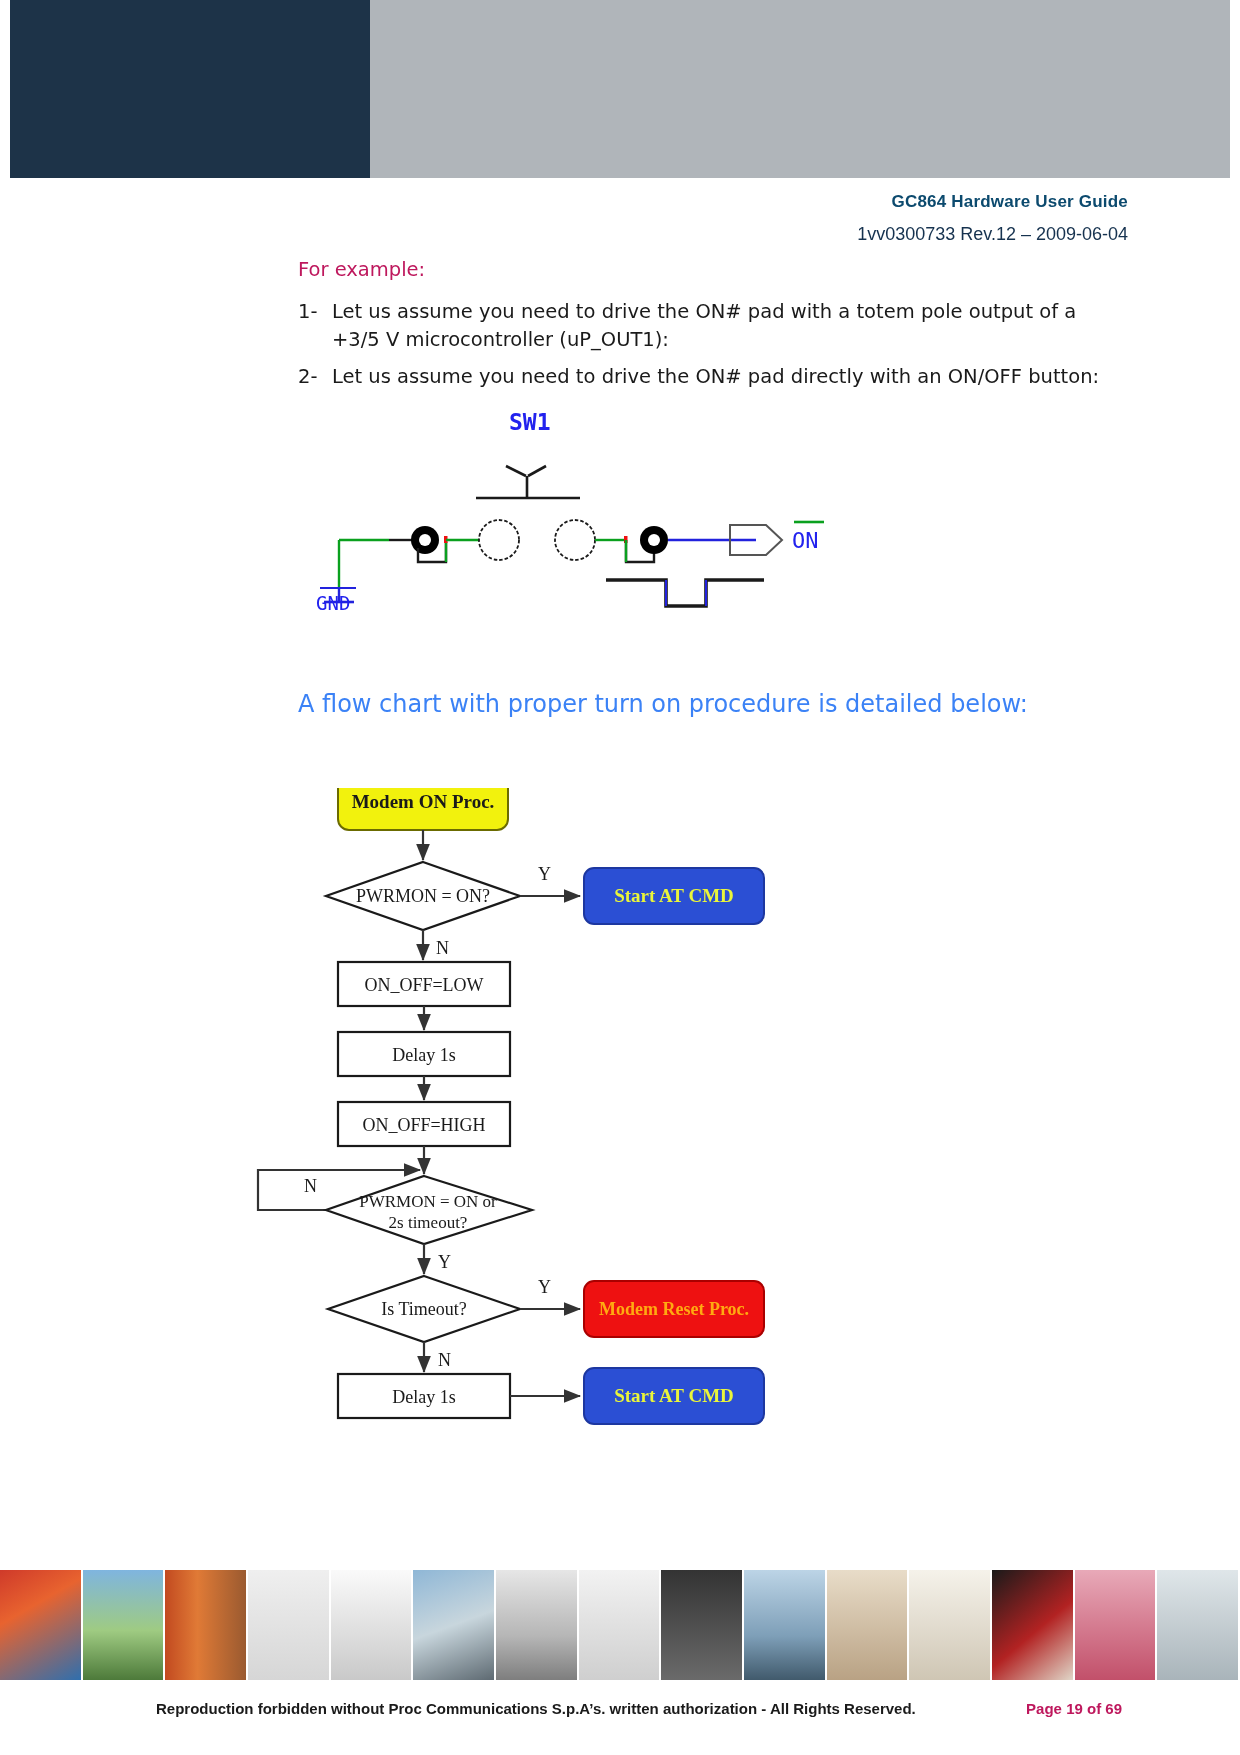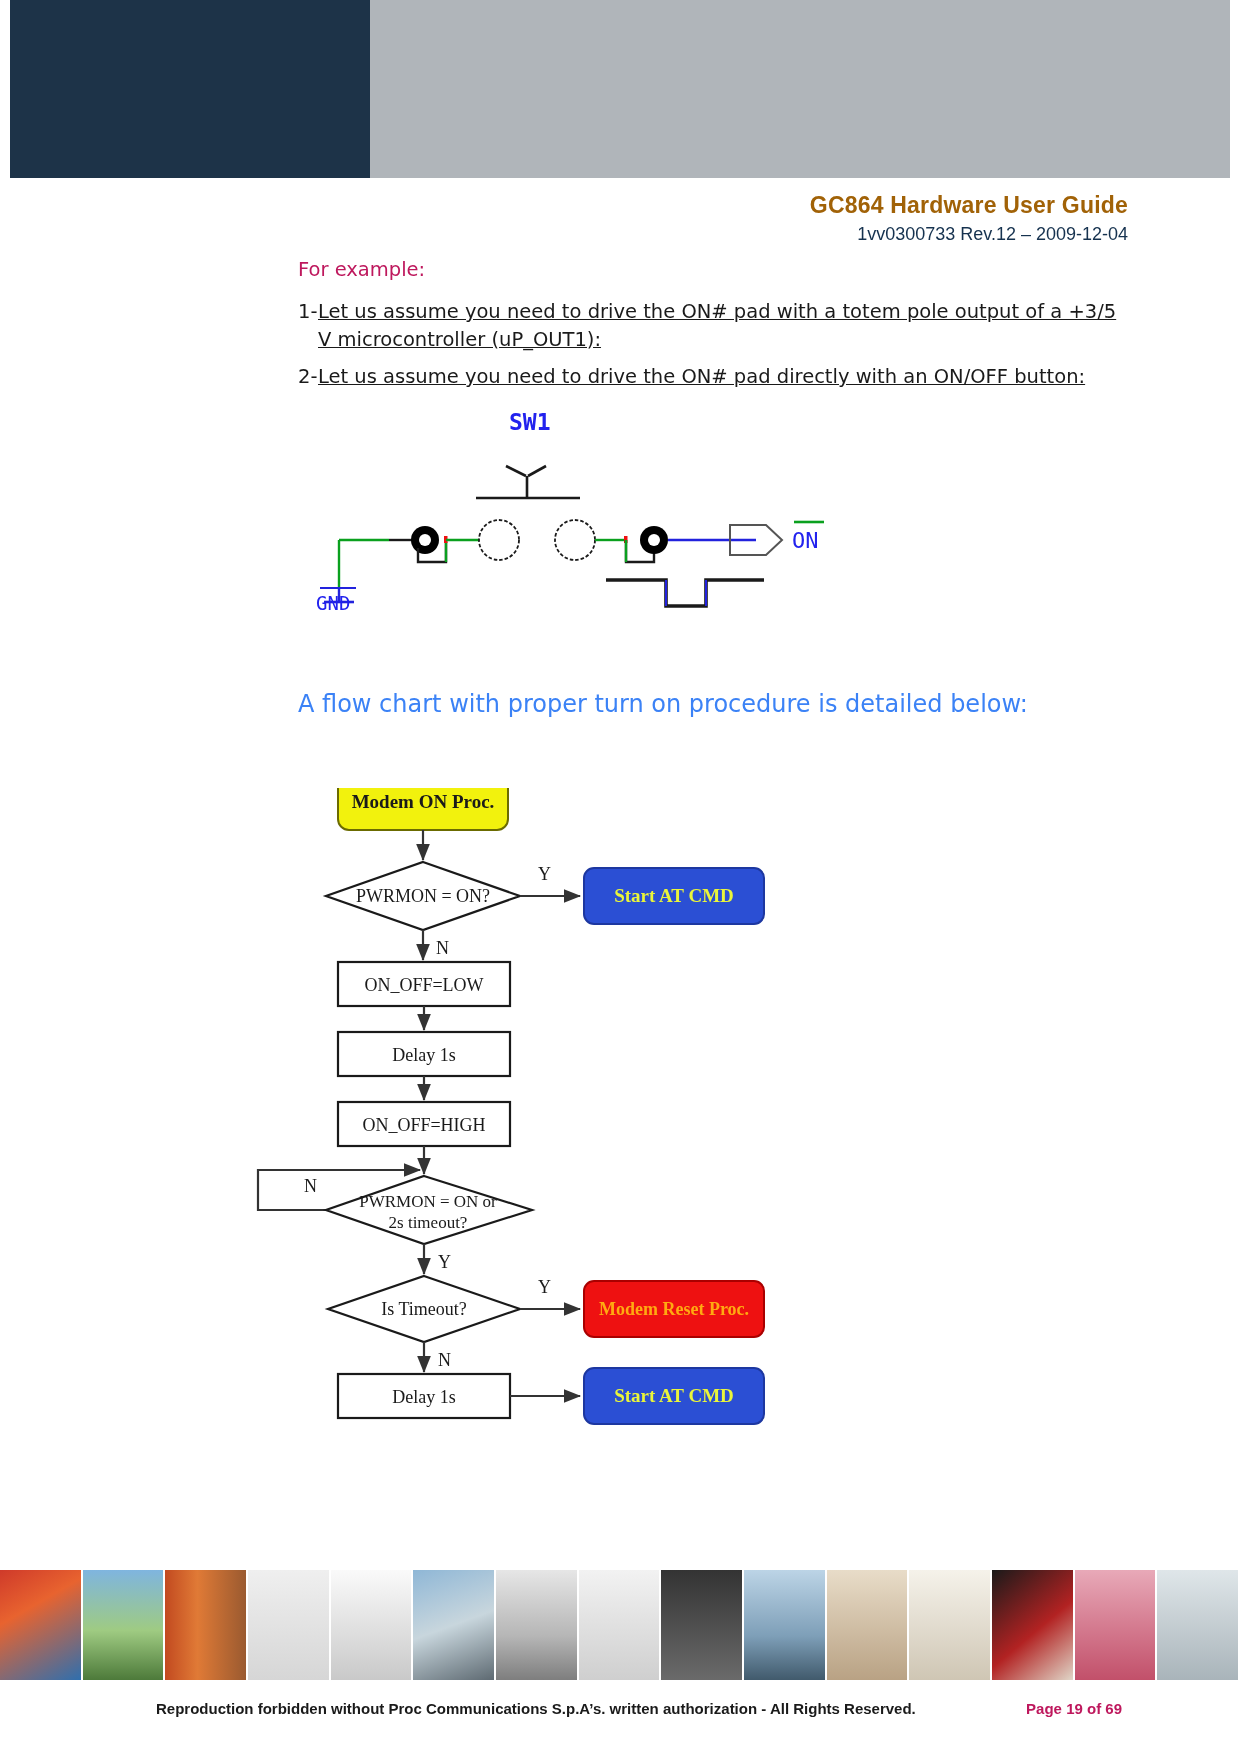--- a/index.html
+++ b/index.html
@@ -8,36 +8,36 @@
     font-family:"DejaVu Sans", sans-serif;overflow:hidden;
   }
 
   
   .hdr-band{position:absolute;left:0;top:0;width:1240px;height:178px;background:#ffffff;}
   .hdr-dark{position:absolute;left:10px;top:0;width:360px;height:178px;background:#1d3348;}
   .hdr-grey{position:absolute;left:370px;top:0;width:860px;height:178px;background:#b0b5ba;}
 
   
   .doc-title{
-    position:absolute;right:112px;top:192px;color:#a16207;font-weight:bold;font-size:23px;
+    position:absolute;right:112px;top:192px;color:#0c4a6e;font-weight:bold;font-size:17px;
     font-family:"Liberation Sans", sans-serif;letter-spacing:.2px;
   }
   .doc-sub{
     position:absolute;right:112px;top:224px;color:#16324f;font-size:18px;
     font-family:"Liberation Sans", sans-serif;
   }
 
   
   .p-intro{
     position:absolute;left:298px;top:258px;font-size:19.5px;color:#be185d;
     font-family:"DejaVu Sans", sans-serif;
   }
   .li{position:absolute;font-size:19.5px;color:#1a1a1a;font-family:"DejaVu Sans", sans-serif;line-height:28px;}
   .li .num{position:absolute;left:0;top:0;width:34px;}
-  .li .txt{display:block;margin-left:20px;text-decoration:underline;}
+  .li .txt{display:block;margin-left:34px;}
   .li1{left:298px;top:298px;width:830px;}
   .li2{left:298px;top:363px;width:830px;}
 
   .p-flow{
     position:absolute;left:298px;top:690px;font-size:24px;color:#3b82f6;
     font-family:"DejaVu Sans", sans-serif;
   }
 
   
   .schem{position:absolute;left:294px;top:410px;width:600px;height:200px;}
@@ -60,21 +60,21 @@
 <body>
 
 <div class="hdr-band">
   <div class="hdr-dark"></div>
   <div class="hdr-grey">
     
   </div>
 </div>
 
 <div class="doc-title">GC864 Hardware User Guide</div>
-<div class="doc-sub">1vv0300733 Rev.12 – 2009-12-04</div>
+<div class="doc-sub">1vv0300733 Rev.12 – 2009-06-04</div>
 
 <div class="p-intro">For example:</div>
 
 <div class="li li1">
   <span class="num">1-</span>
   <span class="txt">Let us assume you need to drive the ON# pad with a totem pole output of a +3/5 V microcontroller (uP_OUT1):</span>
 </div>
 
 <div class="li li2">
   <span class="num">2-</span>

